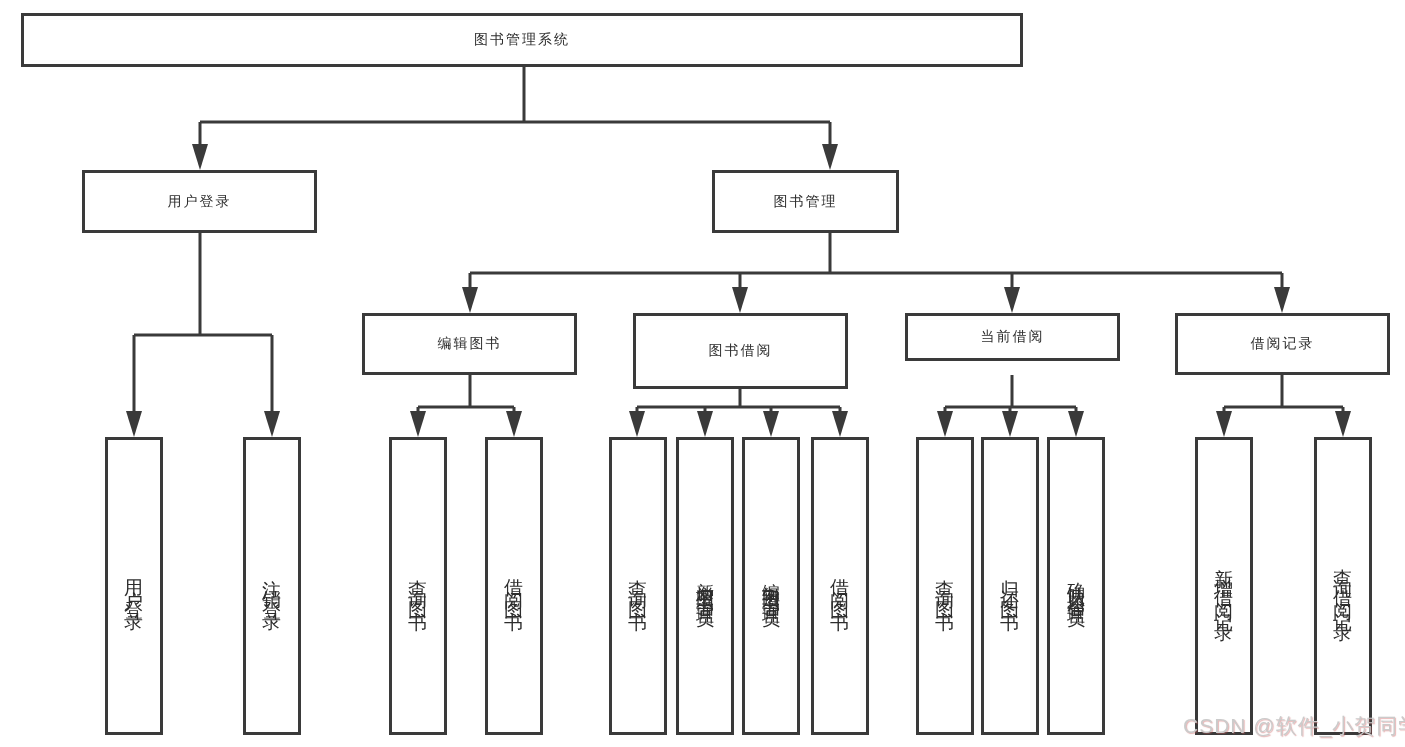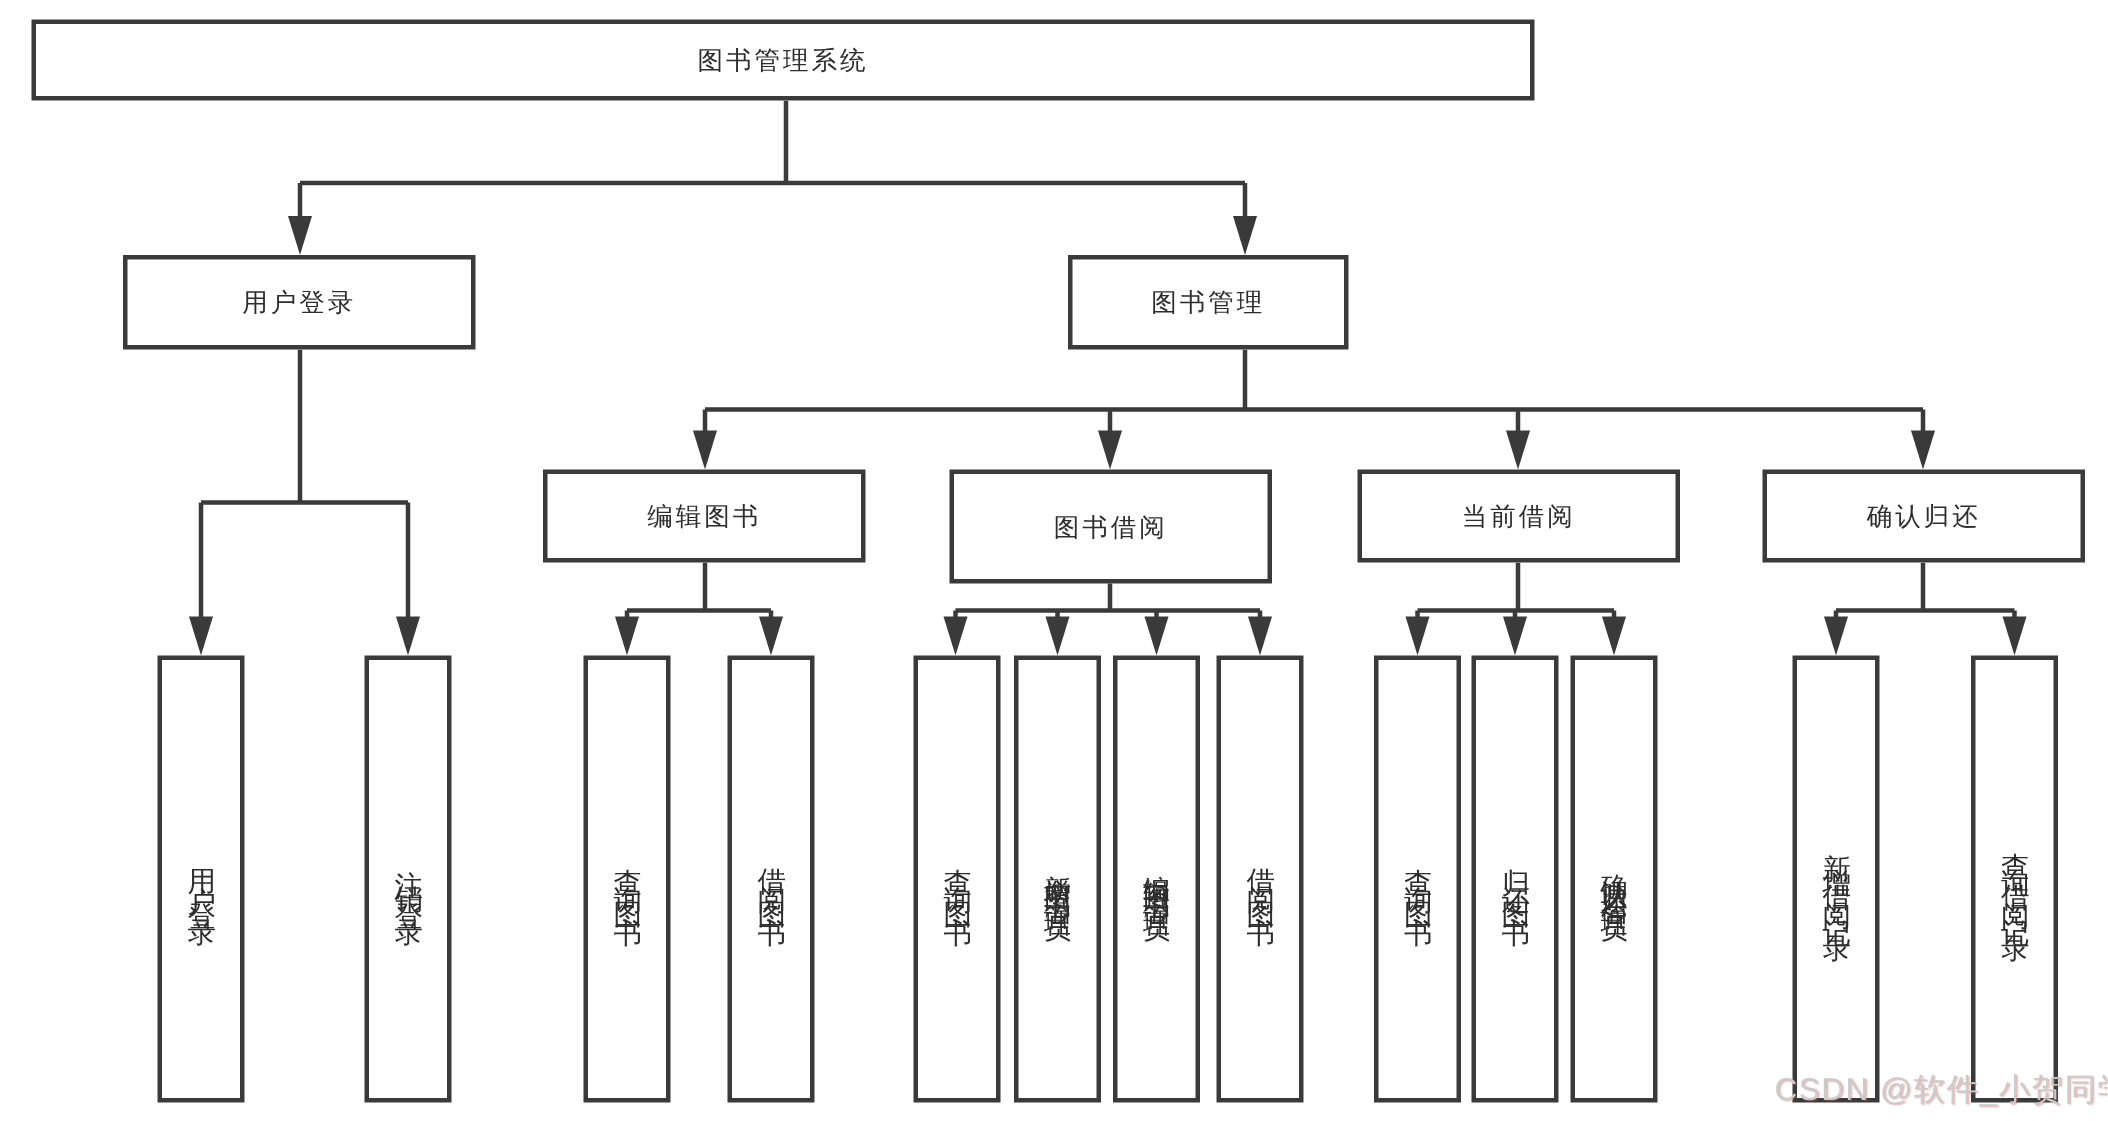--- a/index.html
+++ b/index.html
@@ -14,21 +14,21 @@
     position:absolute;
     box-sizing:border-box;
     background:#ffffff;
     border:3px solid #3a3a3a;
     display:flex;
     align-items:center;
     justify-content:center;
     color:#2d2d2d;
     z-index:1;
   }
-  .h-label{font-size:17px;letter-spacing:2px;white-space:nowrap;}
+  .h-label{font-size:14px;letter-spacing:2px;white-space:nowrap;}
   .v-label{
     writing-mode:vertical-rl;
     text-orientation:mixed;
     font-size:19px;
     line-height:1;
     letter-spacing:11px;
     white-space:nowrap;
   }
   .v-label.long{font-size:18px;letter-spacing:4px;}
   #watermark{
@@ -88,22 +88,22 @@
   </g>
 </svg>
 
 <div class="node h-label" style="left:21px;top:13px;width:1002px;height:54px">图书管理系统</div>
 
 <div class="node h-label" style="left:82px;top:170px;width:235px;height:63px">用户登录</div>
 <div class="node h-label" style="left:712px;top:170px;width:187px;height:63px">图书管理</div>
 
 <div class="node h-label" style="left:362px;top:313px;width:215px;height:62px">编辑图书</div>
 <div class="node h-label" style="left:633px;top:313px;width:215px;height:76px">图书借阅</div>
-<div class="node h-label" style="left:905px;top:313px;width:215px;height:62px">当前借阅</div>
-<div class="node h-label" style="left:1175px;top:313px;width:215px;height:62px">确认归还</div>
+<div class="node h-label" style="left:905px;top:313px;width:215px;height:48px">当前借阅</div>
+<div class="node h-label" style="left:1175px;top:313px;width:215px;height:62px">借阅记录</div>
 
 <div class="node v-label" style="left:105px;top:437px;width:58px;height:298px">用户登录</div>
 <div class="node v-label" style="left:243px;top:437px;width:58px;height:298px">注销登录</div>
 
 <div class="node v-label" style="left:389px;top:437px;width:58px;height:298px">查询图书</div>
 <div class="node v-label" style="left:485px;top:437px;width:58px;height:298px">借阅图书</div>
 
 <div class="node v-label" style="left:609px;top:437px;width:58px;height:298px">查询图书</div>
 <div class="node v-label long" style="left:676px;top:437px;width:58px;height:298px">新增图书（管理员）</div>
 <div class="node v-label long" style="left:742px;top:437px;width:58px;height:298px">编辑图书（管理员）</div>

